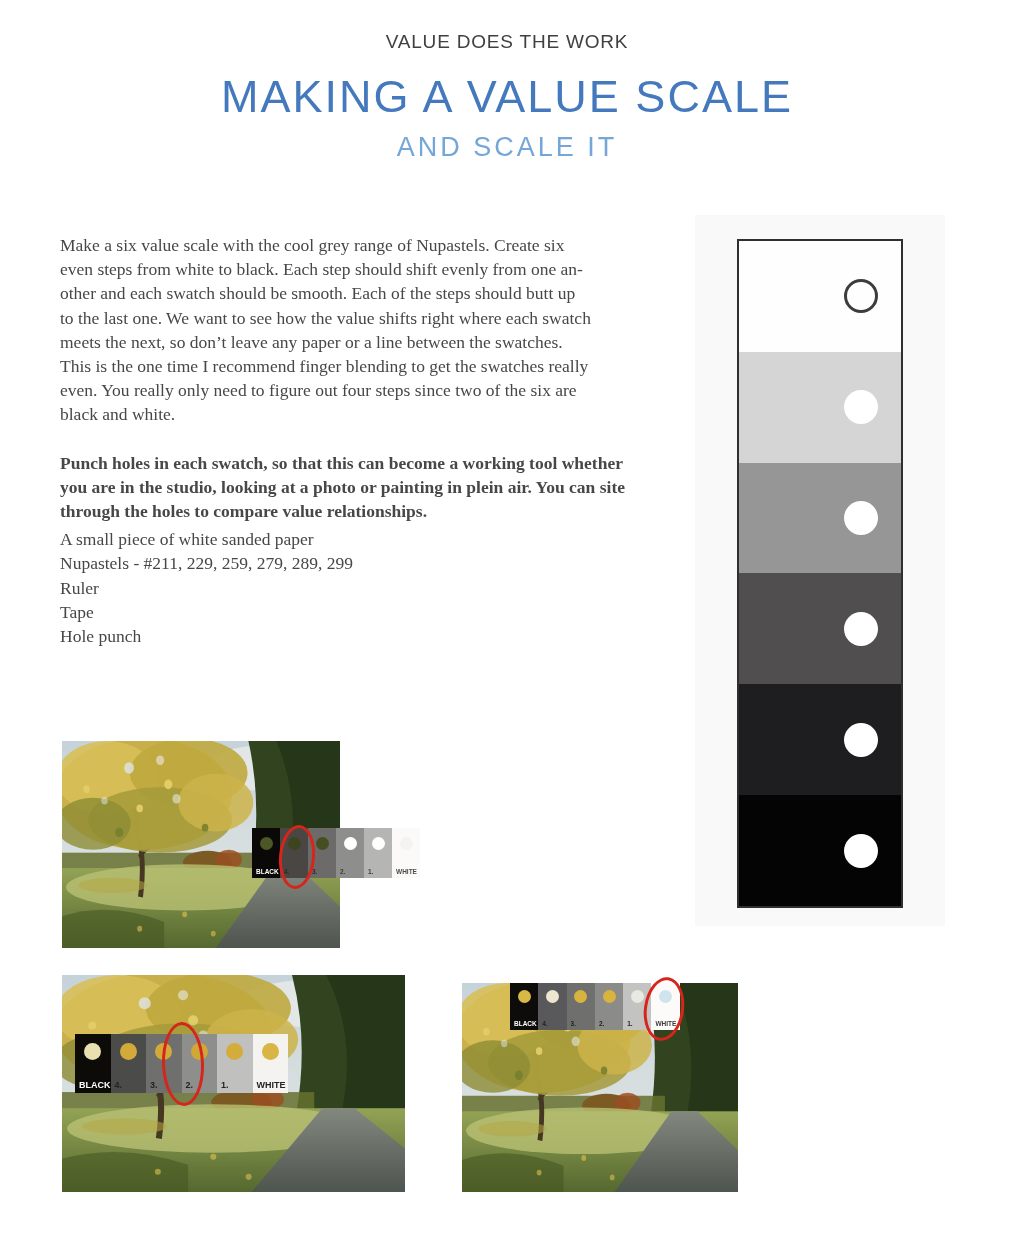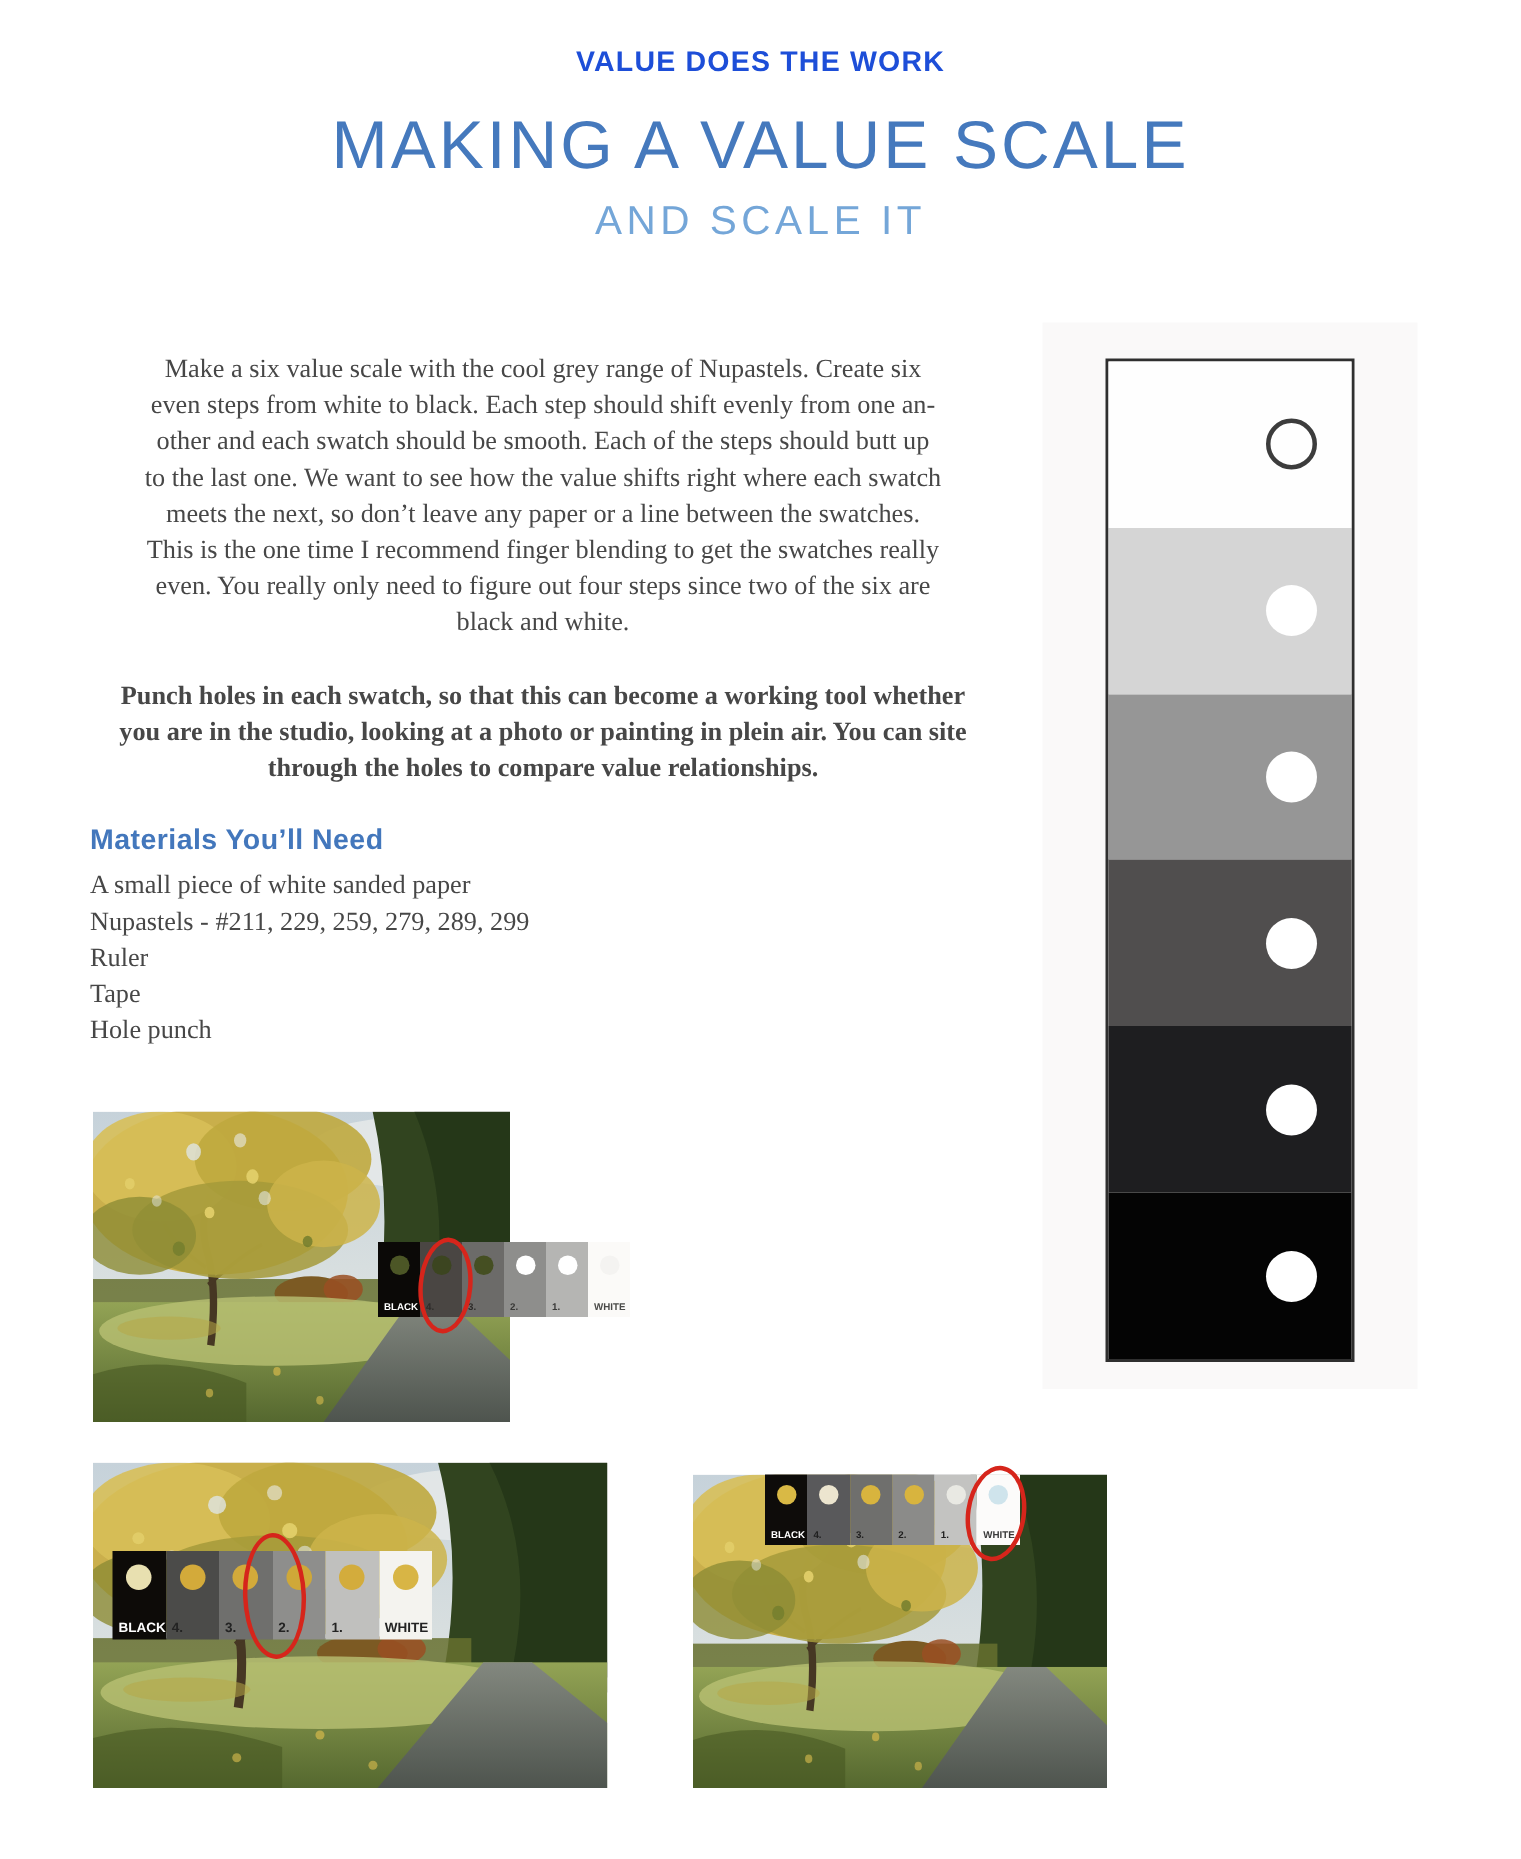--- a/index.html
+++ b/index.html
@@ -12,23 +12,23 @@
     background: #ffffff;
     font-family: "Liberation Sans", sans-serif;
     overflow: hidden;
   }
 
   
   .header { position: absolute; top: 0; left: 0; width: 100%; text-align: center; }
   .eyebrow {
     margin-top: 31px;
     font-size: 19px;
-    font-weight: 700;
+    font-weight: 400;
     letter-spacing: 0.8px;
-    color: #1d4ed8;
+    color: #404040;
   }
   .title {
     margin-top: 18px;
     font-size: 45px;
     font-weight: 400;
     letter-spacing: 2px;
     color: #4579bd;
   }
   .subtitle {
     margin-top: 9px;
@@ -42,21 +42,21 @@
   .body-text {
     position: absolute;
     left: 60px;
     top: 233px;
     width: 604px;
     font-family: "Liberation Serif", serif;
     color: #474747;
     font-size: 17.5px;
     line-height: 24.2px;
   }
-  .para { white-space: pre-line; text-align: center; }
+  .para { white-space: pre-line; }
   .para + .para { margin-top: 24px; font-weight: bold; }
   .materials-heading {
     margin-top: 26px;
     font-family: "Liberation Sans", sans-serif;
     font-size: 19px;
     font-weight: 700;
     letter-spacing: 0.3px;
     color: #4377bc;
   }
   .materials-list { white-space: pre-line; margin-top: 4px; }
@@ -199,21 +199,20 @@
 even steps from white to black. Each step should shift evenly from one an-
 other and each swatch should be smooth. Each of the steps should butt up
 to the last one. We want to see how the value shifts right where each swatch
 meets the next, so don’t leave any paper or a line between the swatches.
 This is the one time I recommend finger blending to get the swatches really
 even. You really only need to figure out four steps since two of the six are
 black and white.</p>
     <p class="para">Punch holes in each swatch, so that this can become a working tool whether
 you are in the studio, looking at a photo or painting in plein air. You can site
 through the holes to compare value relationships.</p>
-    <h3 class="materials-heading">Materials You’ll Need</h3>
     <div class="materials-list">A small piece of white sanded paper
 Nupastels - #211, 229, 259, 279, 289, 299
 Ruler
 Tape
 Hole punch</div>
   </section>
 
   <aside class="scale-panel">
     <div class="scale">
       <div class="swatch" style="background-color: rgb(254, 254, 254);">

